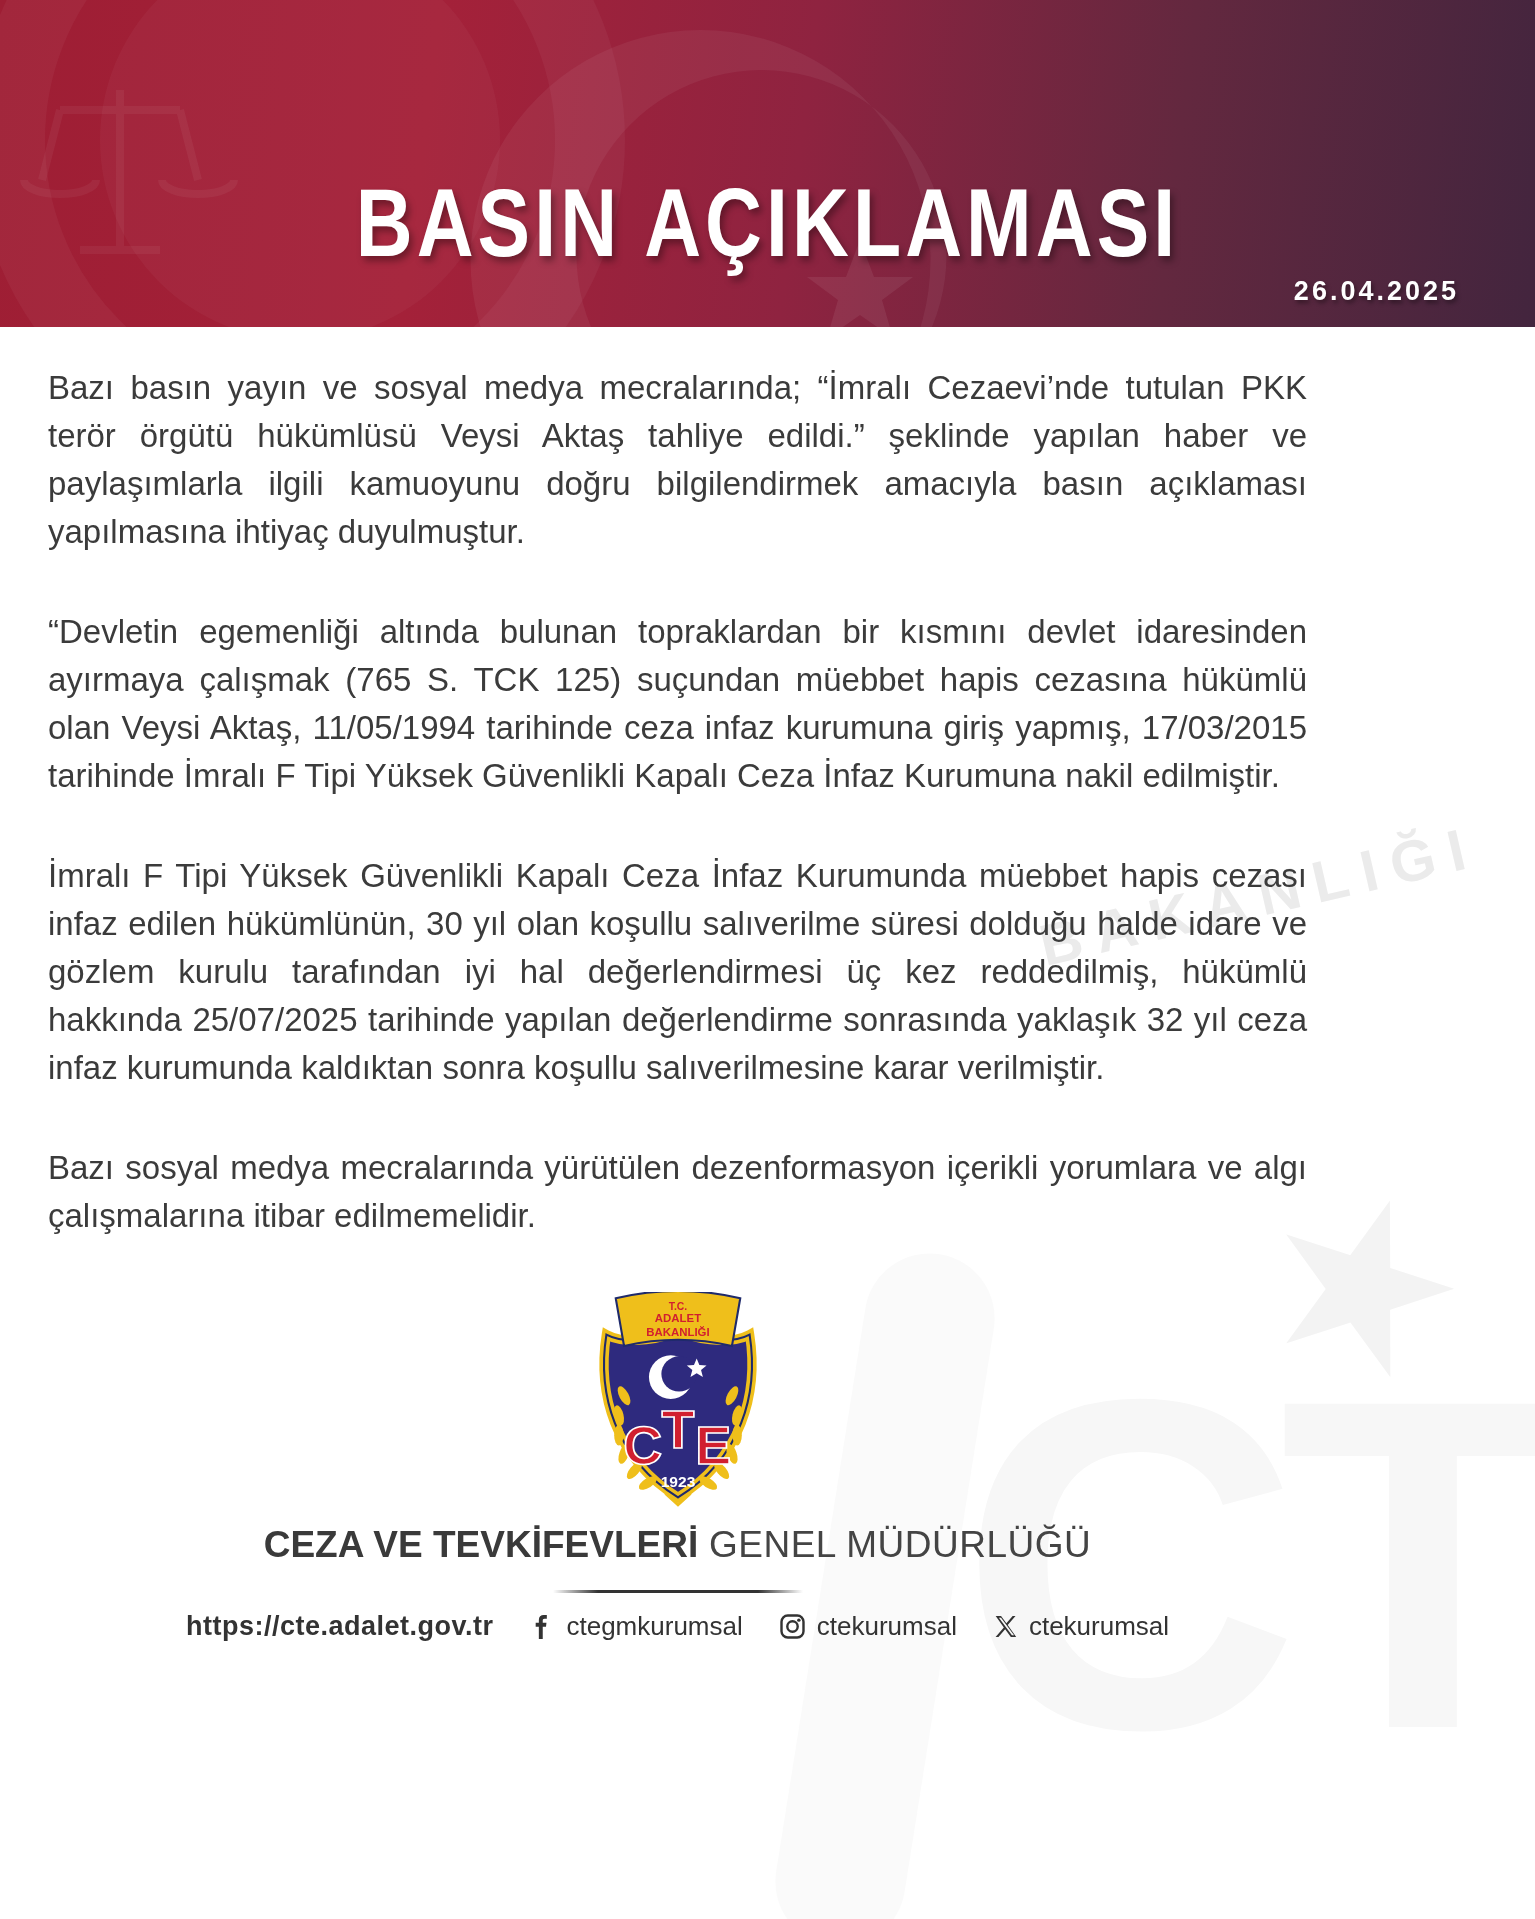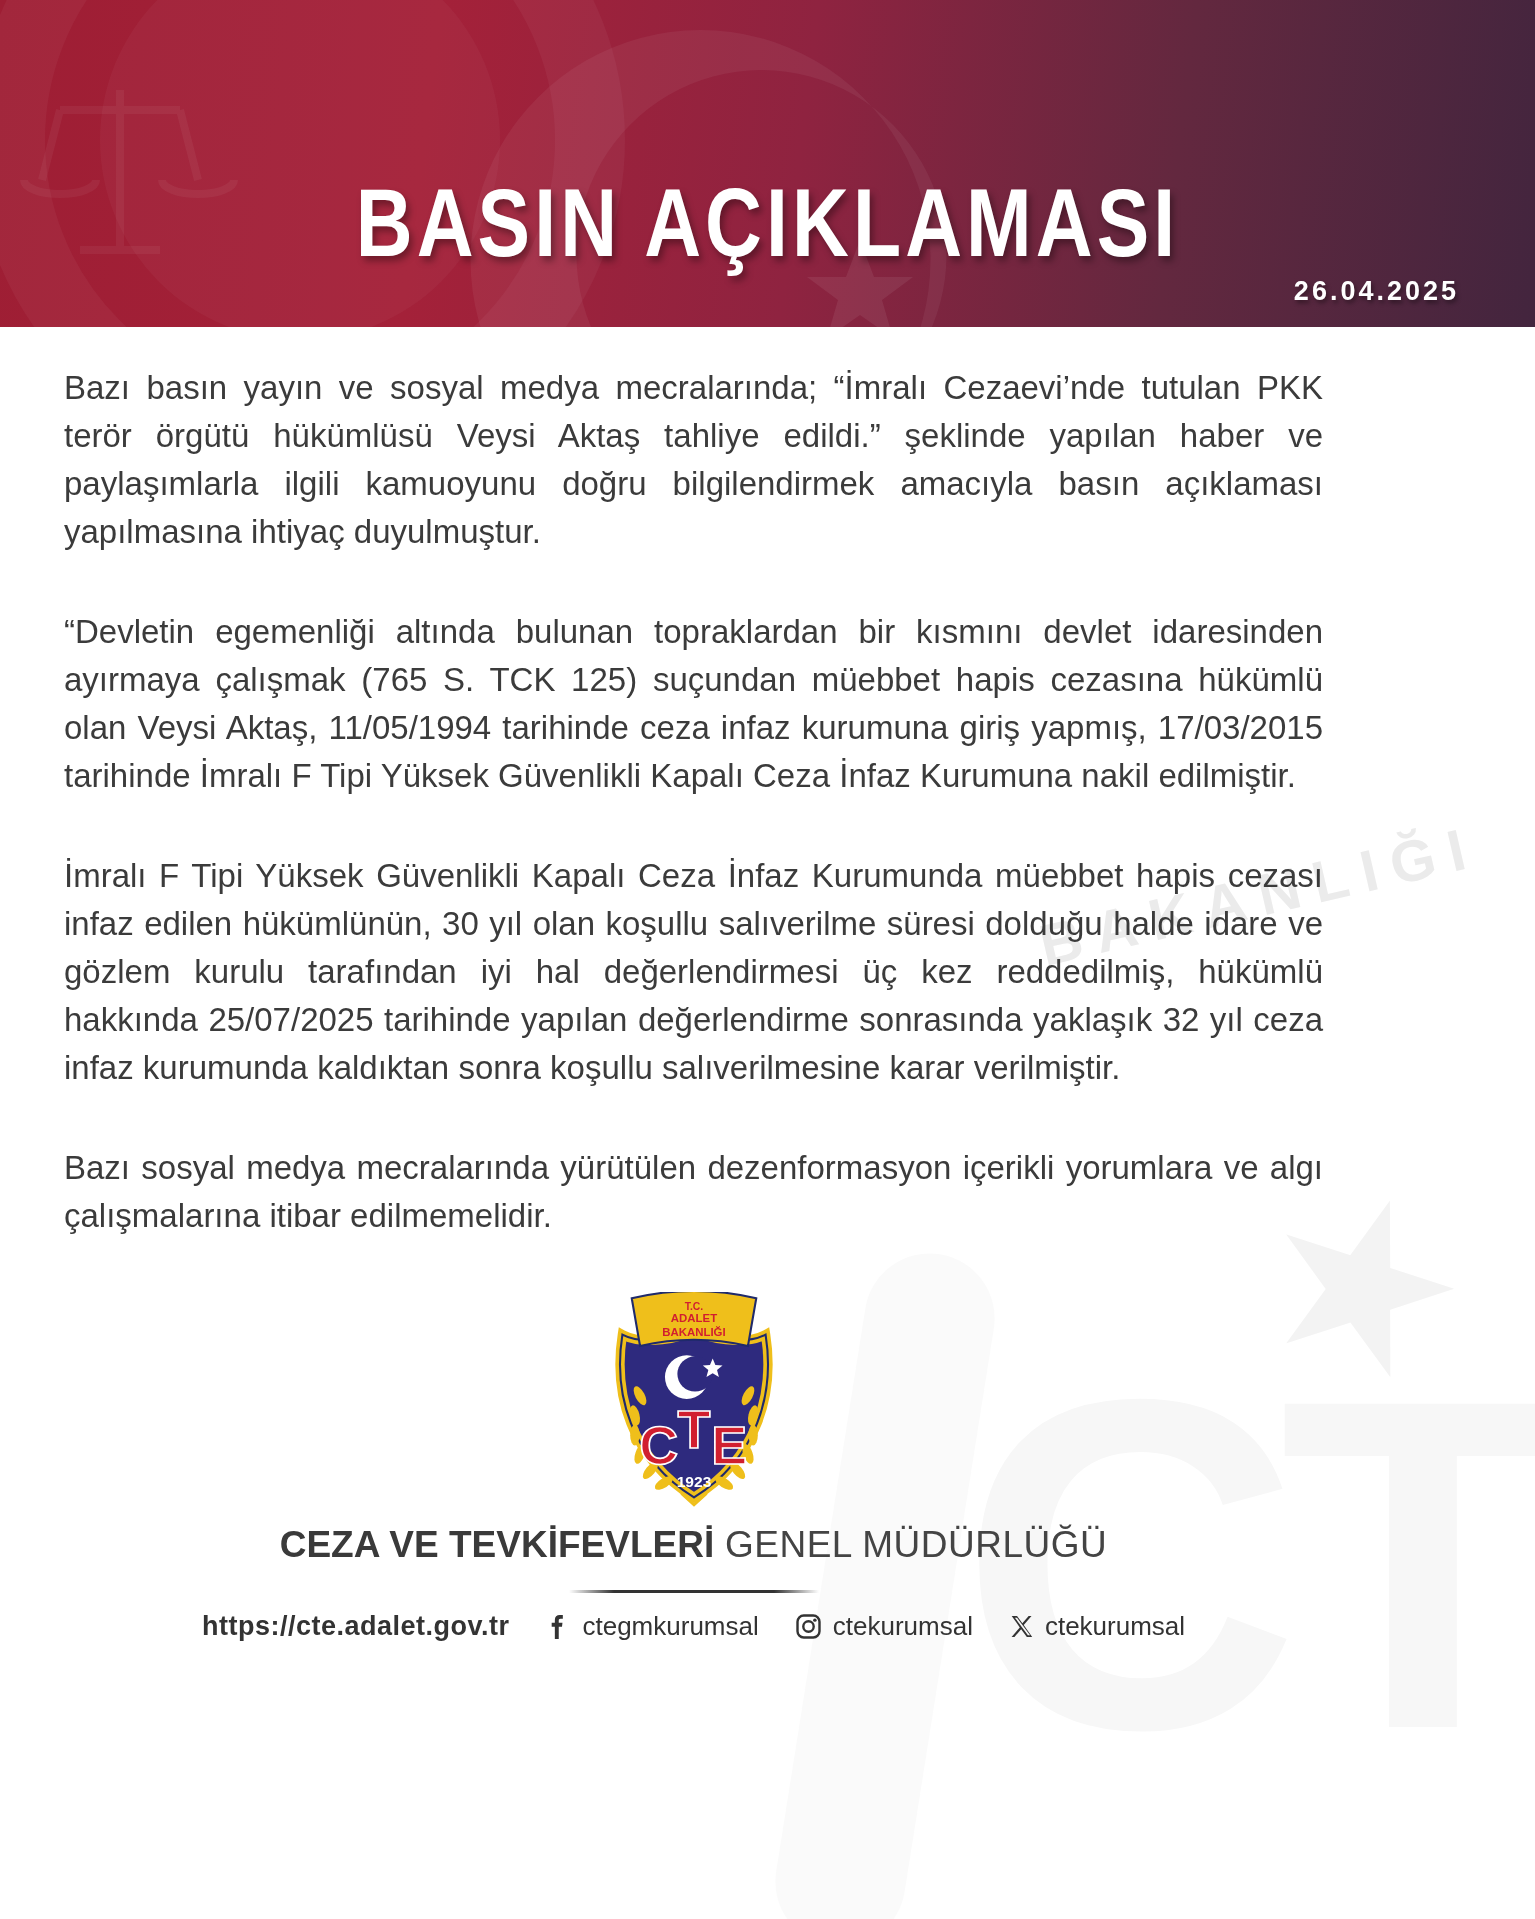--- a/index.html
+++ b/index.html
@@ -41,21 +41,21 @@
     color:#f7f7f7; letter-spacing:-20px; line-height:1;
   }
   .wm-star { top:1150px; left:1260px; font-size:230px; color:#f3f3f3; transform:rotate(18deg); }
   .wm-feather {
     top:1250px; left:820px; width:130px; height:700px;
     background:#fafafa; border-radius:70px; transform:rotate(9deg);
   }
   
   .content {
     position:absolute; top:327px; left:0; width:1355px;
-    padding:37px 48px 0 48px; z-index:2;margin-left:16px;
+    padding:37px 48px 0 48px; z-index:2;
   }
   .content p.para {
     font-size:33px; line-height:48px; text-align:justify;
     color:#3B3B3B; margin-bottom:52px;
   }
   .closing {
     margin-top:70px; text-align:center;
     font-size:39px; font-weight:bold; color:#DC1433;
   }
   

